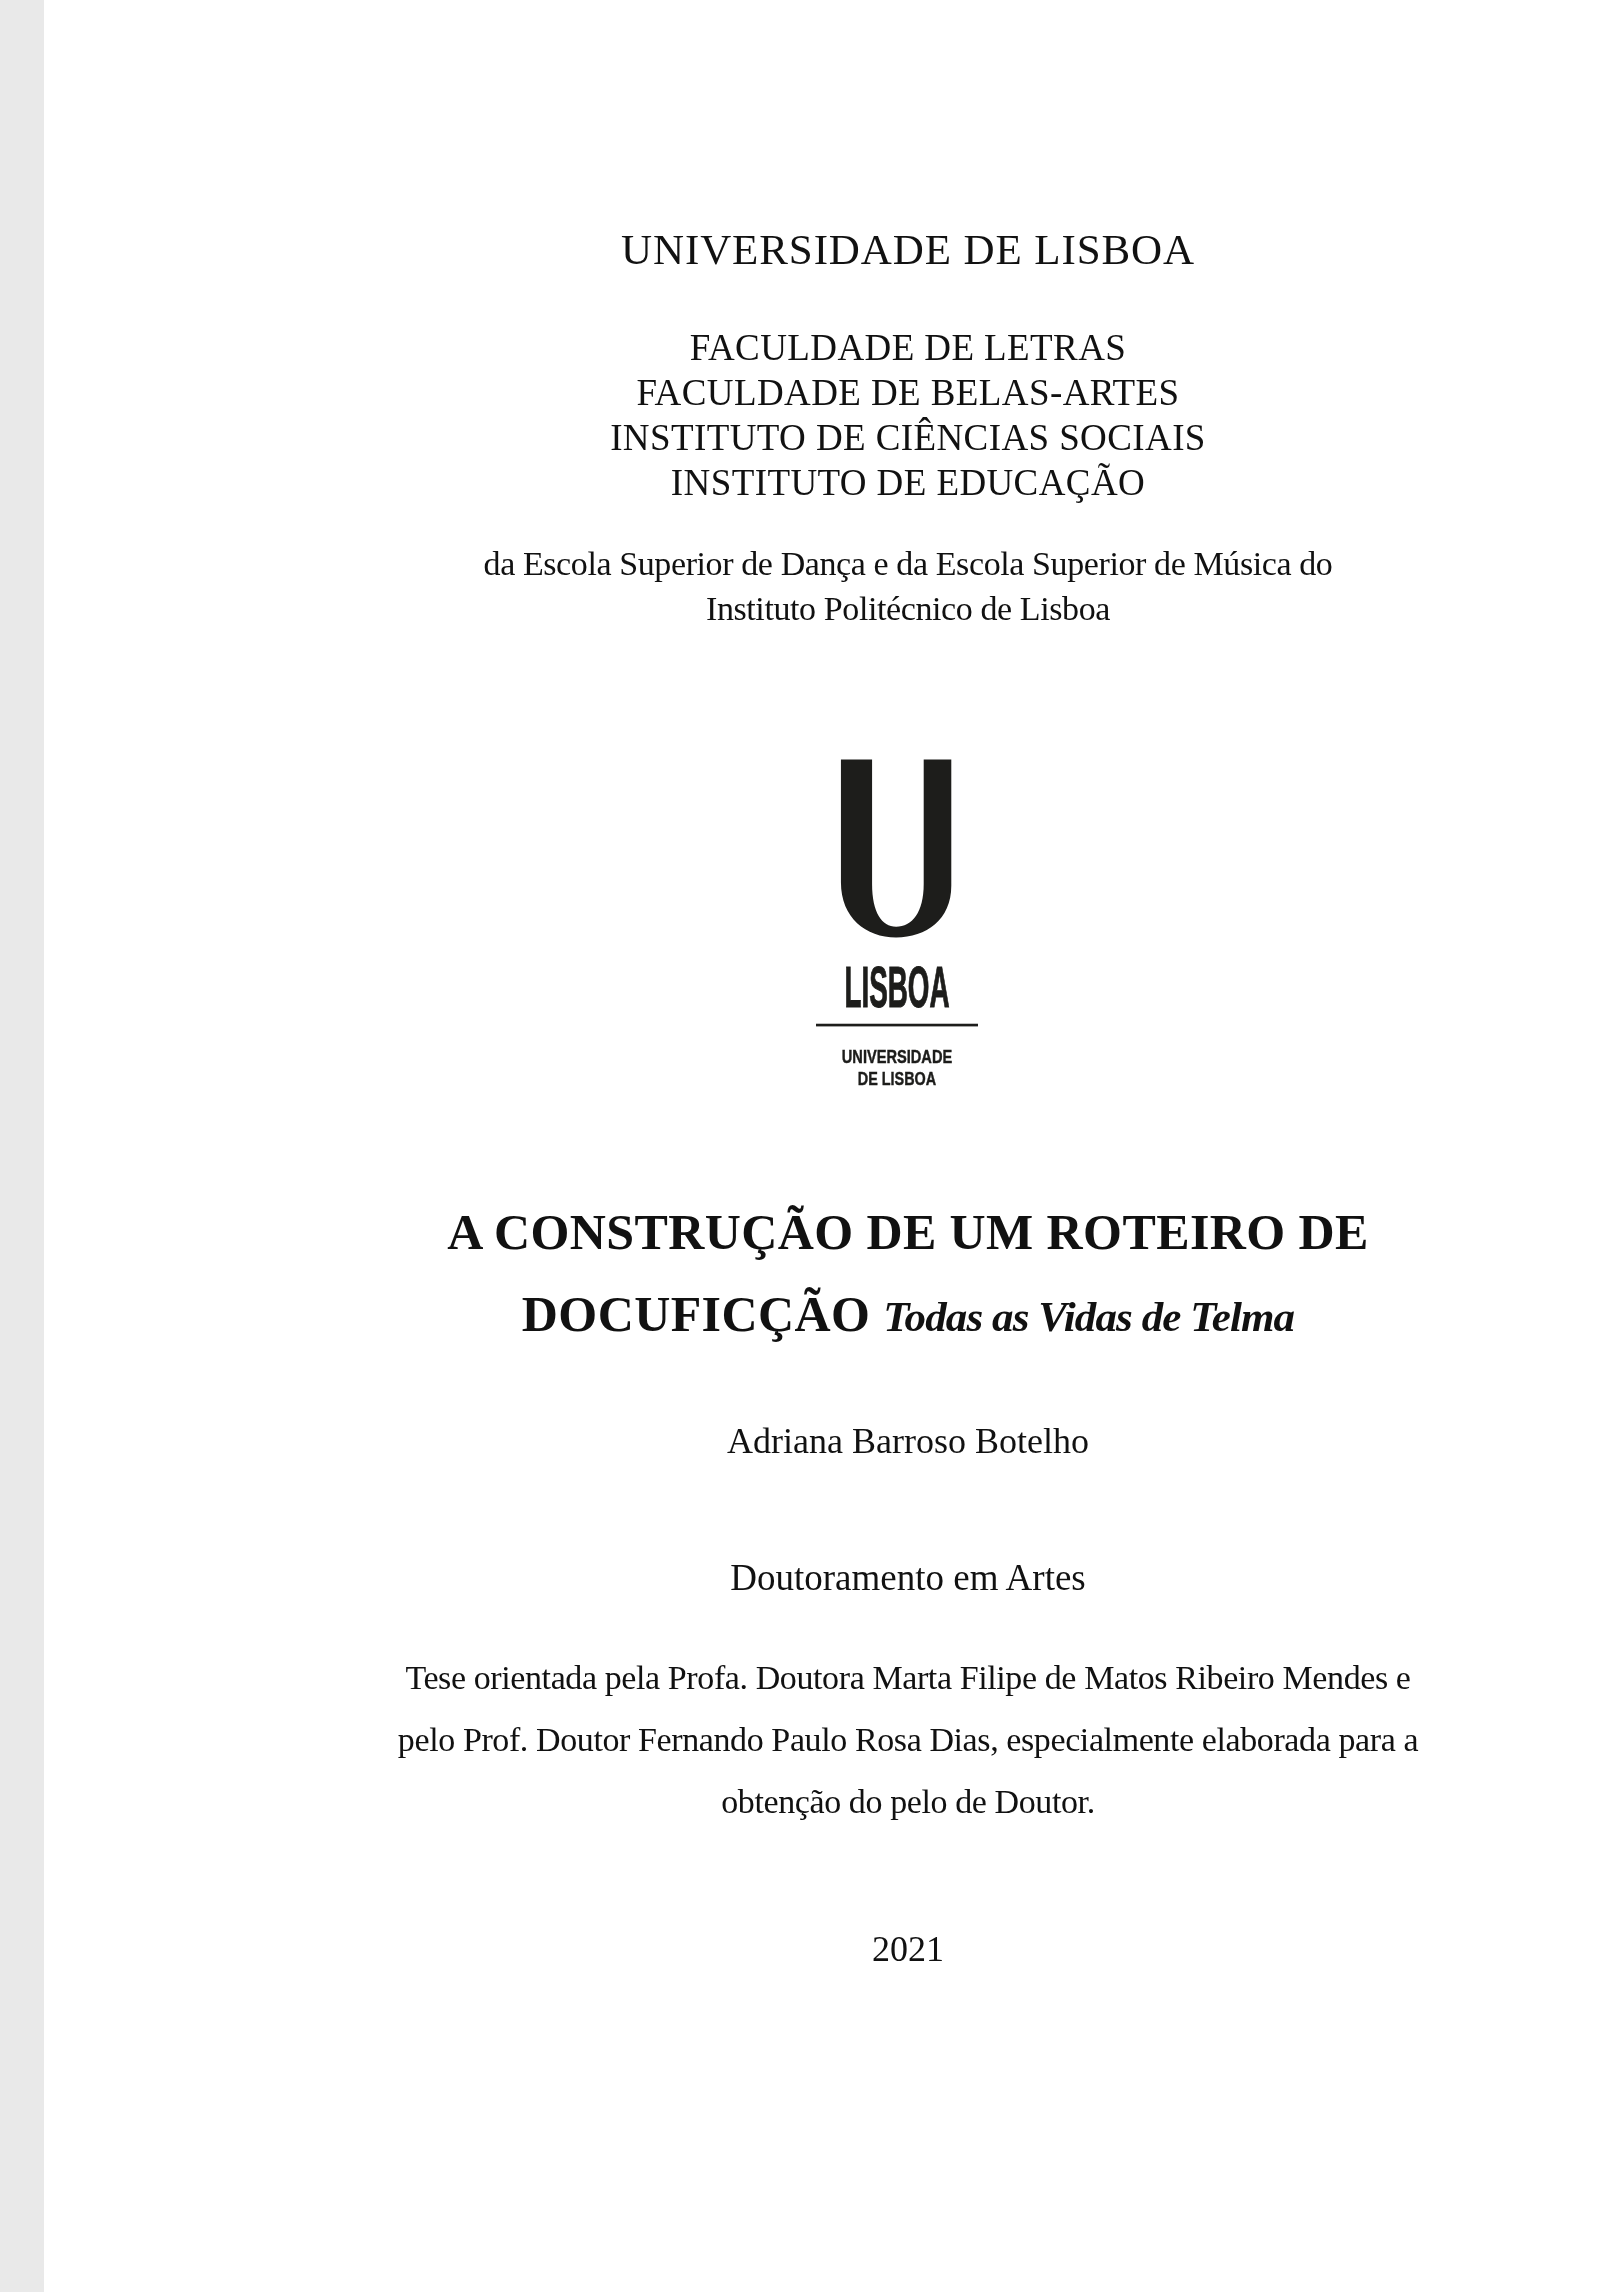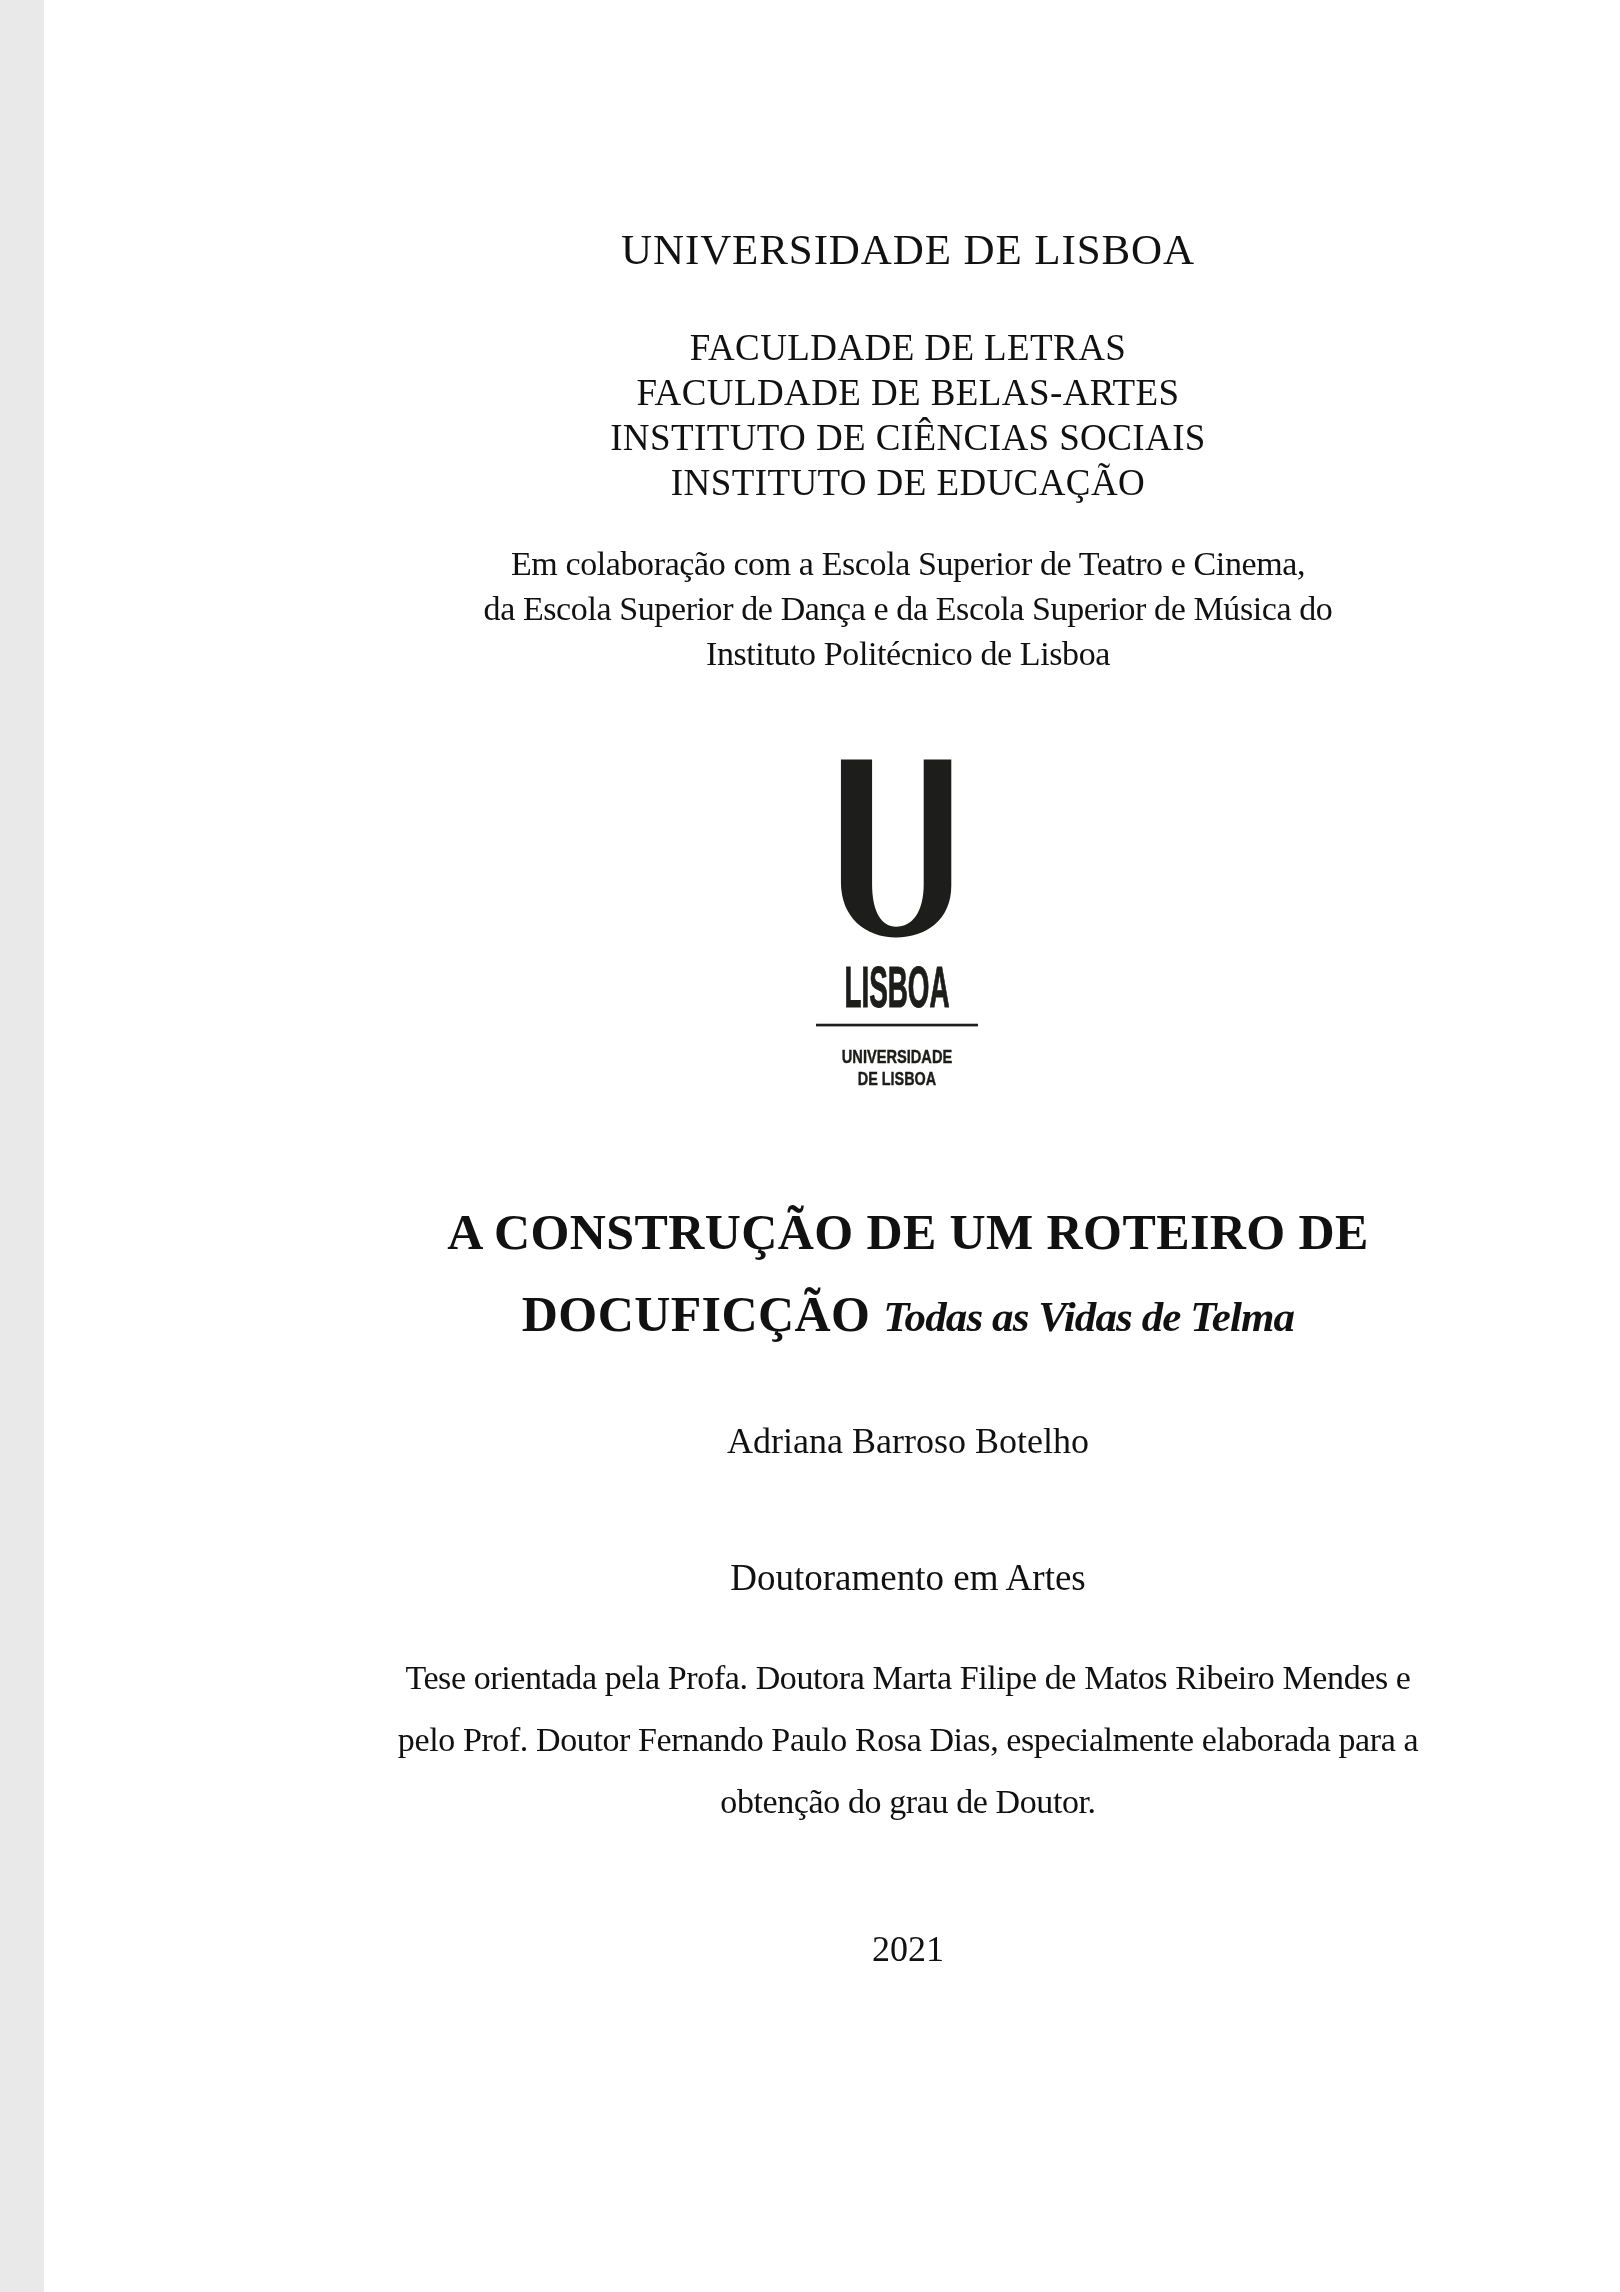--- a/index.html
+++ b/index.html
@@ -85,21 +85,20 @@
   <div class="col university">UNIVERSIDADE DE LISBOA</div>
 
   <div class="col faculties">
     <div>FACULDADE DE LETRAS</div>
     <div>FACULDADE DE BELAS-ARTES</div>
     <div>INSTITUTO DE CIÊNCIAS SOCIAIS</div>
     <div>INSTITUTO DE EDUCAÇÃO</div>
   </div>
 
   <div class="col collab">
-    <div>Em colaboração com a Escola Superior de Teatro e Cinema,</div>
     <div>da Escola Superior de Dança e da Escola Superior de Música do</div>
     <div>Instituto Politécnico de Lisboa</div>
   </div>
 
   <div class="logo">
     <svg viewBox="0 0 200 380" xmlns="http://www.w3.org/2000/svg">
       <g transform="translate(37,0)">
         <path fill="#1d1d1b" d="M0,0 L0,138 C0,178 28,200 62,200 C96,200 124,180 124,142 L124,0
                  L93,0 L93,140 C93,172 80,188 62,188 C46,188 35,172 35,140 L35,0 Z"></path>
       </g>
@@ -118,19 +117,19 @@
     </div>
   </div>
 
   <div class="col author">Adriana Barroso Botelho</div>
 
   <div class="col degree">Doutoramento em Artes</div>
 
   <div class="col supervision">
     <div>Tese orientada pela Profa. Doutora Marta Filipe de Matos Ribeiro Mendes e</div>
     <div>pelo Prof. Doutor Fernando Paulo Rosa Dias, especialmente elaborada para a</div>
-    <div>obtenção do grau de Doutor.</div>
+    <div>obtenção do pelo de Doutor.</div>
   </div>
 
   <div class="col year">2021</div>
 
 </div>
 
 
 </body></html>

